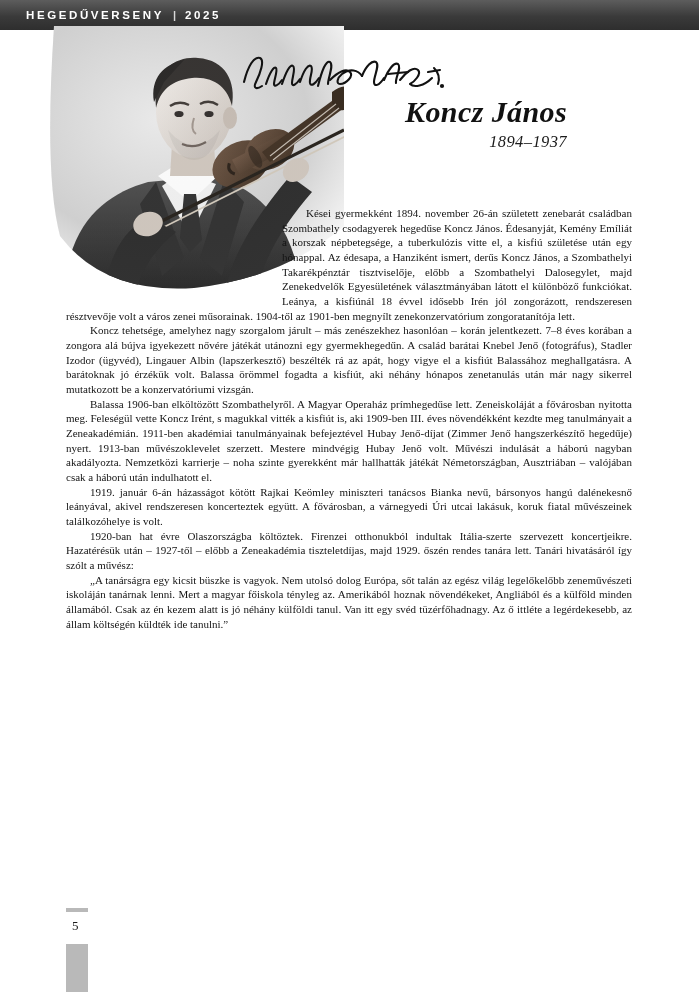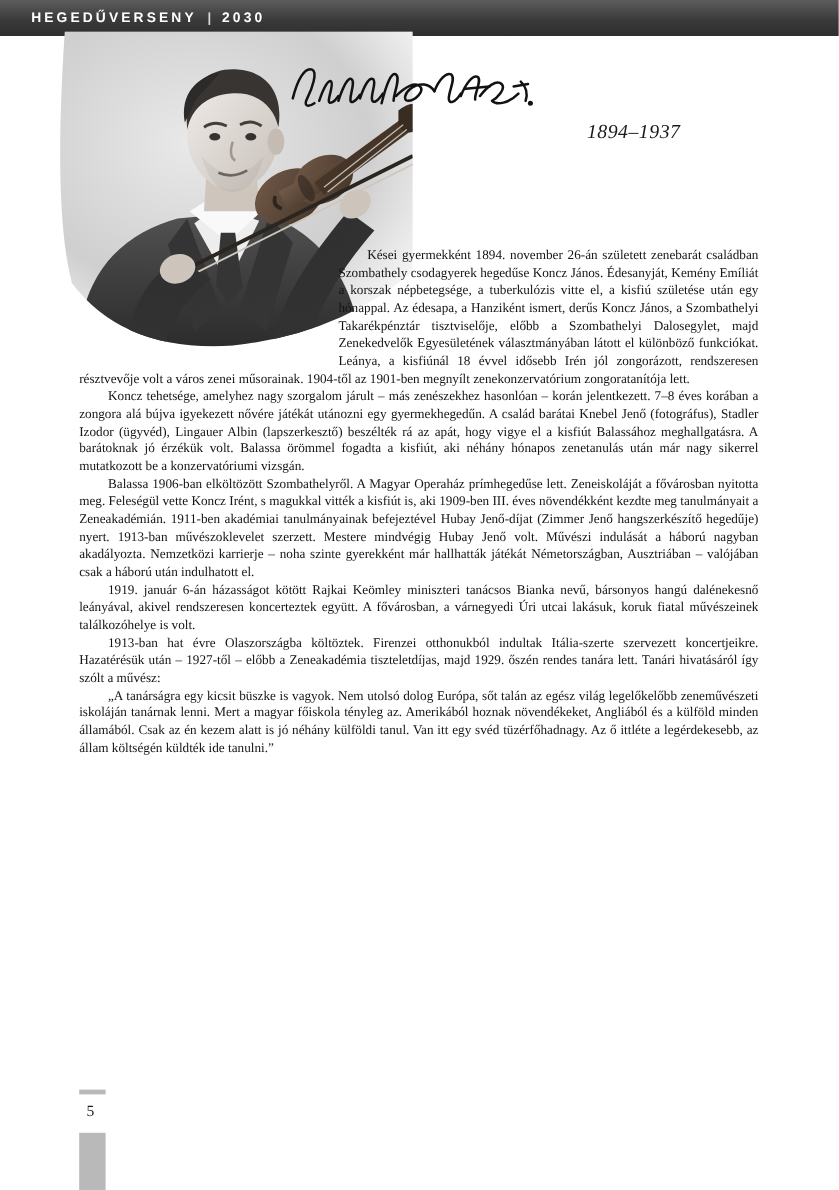--- a/index.html
+++ b/index.html
@@ -152,21 +152,21 @@
 </style>
 </head>
 <body>
 
 <div class="page">
 
   <div class="header-bar">
     <div class="header-bar-inner">
       <span>HEGEDŰVERSENY</span>
       <span class="header-sep">|</span>
-      <span>2030</span>
+      <span>2025</span>
     </div>
   </div>
 
   <div class="portrait">
     <svg width="330" height="268" viewBox="0 0 330 268" xmlns="http://www.w3.org/2000/svg" aria-hidden="true">
       <defs>
         <radialGradient id="bgGrad" cx="35%" cy="35%" r="75%">
           <stop offset="0%" stop-color="#e9e9e9"></stop>
           <stop offset="60%" stop-color="#cfcfcf"></stop>
           <stop offset="100%" stop-color="#ffffff"></stop>
@@ -263,30 +263,31 @@
         <path d="M150,28 L170,26"></path>
         <path d="M162,34 C168,26 176,20 180,24 C184,28 176,36 172,38 C176,42 186,40 194,32"></path>
         <path d="M190,26 L202,24"></path>
         <path d="M196,22 C200,26 202,32 200,38"></path>
       </g>
       <circle cx="204" cy="40" r="2.1" fill="#121212"></circle>
     </svg>
   </div>
 
   <div class="title-block">
+    <div class="person-name">Koncz János</div>
     <div class="person-dates">1894–1937</div>
   </div>
 
   <div class="body-text">
     <div class="float-spacer"></div>
     <p>Kései gyermekként 1894. november 26-án született zenebarát családban Szombathely csodagyerek hegedűse Koncz János. Édesanyját, Kemény Emíliát a korszak népbetegsége, a tuberkulózis vitte el, a kisfiú születése után egy hónappal. Az édesapa, a Hanziként ismert, derűs Koncz János, a Szombathelyi Takarékpénztár tisztviselője, előbb a Szombathelyi Dalosegylet, majd Zenekedvelők Egyesületének választmányában látott el különböző funkciókat. Leánya, a kisfiúnál 18 évvel idősebb Irén jól zongorázott, rendszeresen résztvevője volt a város zenei műsorainak. 1904-től az 1901-ben megnyílt zenekonzervatórium zongoratanítója lett.</p>
     <p>Koncz tehetsége, amelyhez nagy szorgalom járult – más zenészekhez hasonlóan – korán jelentkezett. 7–8 éves korában a zongora alá bújva igyekezett nővére játékát utánozni egy gyermekhegedűn. A család barátai Knebel Jenő (fotográfus), Stadler Izodor (ügyvéd), Lingauer Albin (lapszerkesztő) beszélték rá az apát, hogy vigye el a kisfiút Balassához meghallgatásra. A barátoknak jó érzékük volt. Balassa örömmel fogadta a kisfiút, aki néhány hónapos zenetanulás után már nagy sikerrel mutatkozott be a konzervatóriumi vizsgán.</p>
     <p>Balassa 1906-ban elköltözött Szombathelyről. A Magyar Operaház prímhegedűse lett. Zeneiskoláját a fővárosban nyitotta meg. Feleségül vette Koncz Irént, s magukkal vitték a kisfiút is, aki 1909-ben III. éves növendékként kezdte meg tanulmányait a Zeneakadémián. 1911-ben akadémiai tanulmányainak befejeztével Hubay Jenő-díjat (Zimmer Jenő hangszerkészítő hegedűje) nyert. 1913-ban művészoklevelet szerzett. Mestere mindvégig Hubay Jenő volt. Művészi indulását a háború nagyban akadályozta. Nemzetközi karrierje – noha szinte gyerekként már hallhatták játékát Németországban, Ausztriában – valójában csak a háború után indulhatott el.</p>
     <p>1919. január 6-án házasságot kötött Rajkai Keömley miniszteri tanácsos Bianka nevű, bársonyos hangú dalénekesnő leányával, akivel rendszeresen koncerteztek együtt. A fővárosban, a várnegyedi Úri utcai lakásuk, koruk fiatal művészeinek találkozóhelye is volt.</p>
-    <p>1913-ban hat évre Olaszországba költöztek. Firenzei otthonukból indultak Itália-szerte szervezett koncertjeikre. Hazatérésük után – 1927-től – előbb a Zeneakadémia tiszteletdíjas, majd 1929. őszén rendes tanára lett. Tanári hivatásáról így szólt a művész:</p>
+    <p>1920-ban hat évre Olaszországba költöztek. Firenzei otthonukból indultak Itália-szerte szervezett koncertjeikre. Hazatérésük után – 1927-től – előbb a Zeneakadémia tiszteletdíjas, majd 1929. őszén rendes tanára lett. Tanári hivatásáról így szólt a művész:</p>
     <p class="quote-it">„A tanárságra egy kicsit büszke is vagyok. Nem utolsó dolog Európa, sőt talán az egész világ legelőkelőbb zeneművészeti iskoláján tanárnak lenni. Mert a magyar főiskola tényleg az. Amerikából hoznak növendékeket, Angliából és a külföld minden államából. Csak az én kezem alatt is jó néhány külföldi tanul. Van itt egy svéd tüzérfőhadnagy. Az ő ittléte a legérdekesebb, az állam költségén küldték ide tanulni.”</p>
   </div>
 
   <div class="footer-rule"></div>
   <div class="page-number">5</div>
   <div class="footer-tab"></div>
 
 </div>
 
 </body></html>

